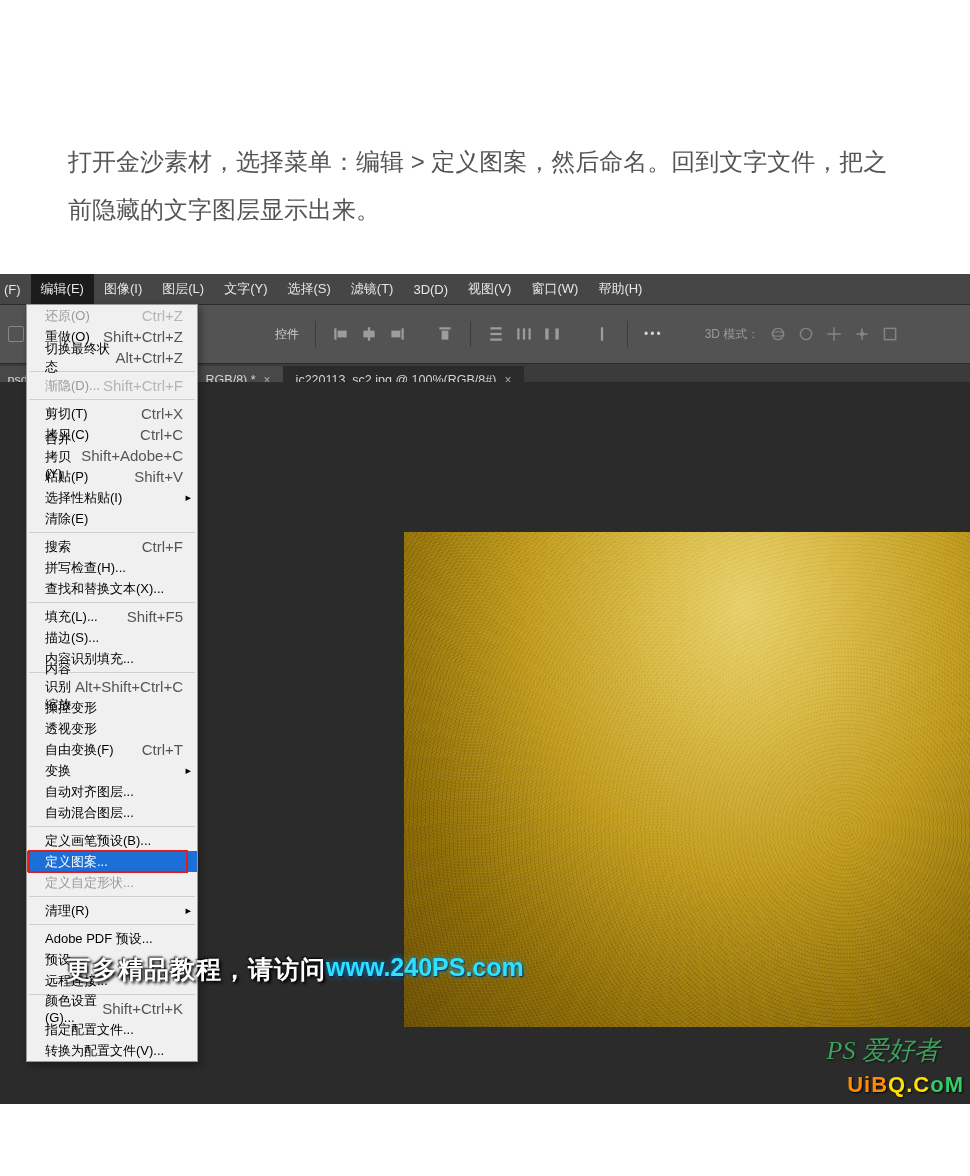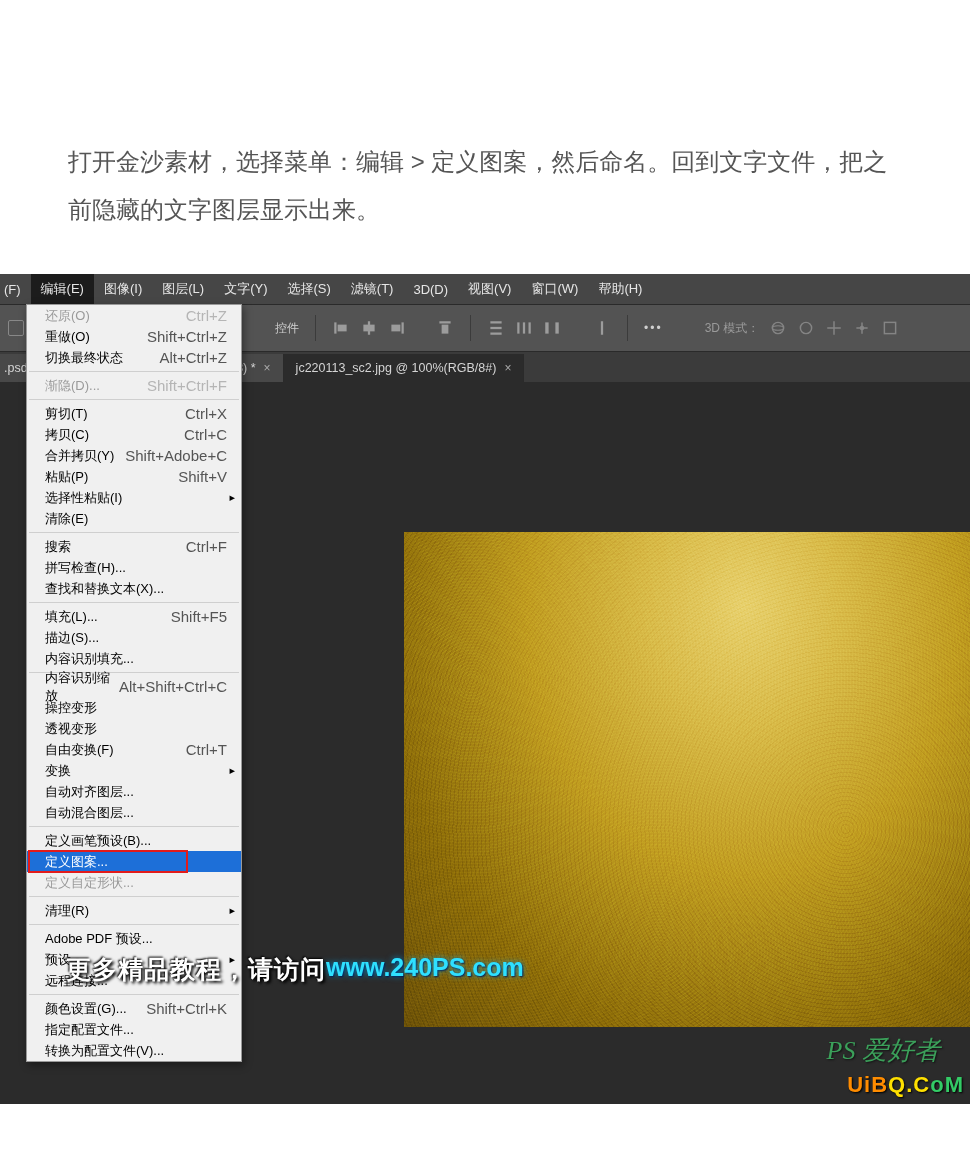--- a/index.html
+++ b/index.html
@@ -13,21 +13,21 @@
   
   .ps-wrap { position: relative; width: 970px; height: 830px; background: #2b2b2b; overflow: hidden; }
 
   
   .menubar { height: 30px; background: #464646; display: flex; align-items: center; font-size: 13px; color: #e6e6e6; padding-left: 0; }
   .menubar .item { padding: 0 10px; height: 100%; display: flex; align-items: center; cursor: default; }
   .menubar .item.edge { padding-left: 4px; }
   .menubar .item.active { background: #1c1c1c; }
 
   
-  .optbar { height: 48px; background: #535353; display: flex; align-items: center; gap: 10px; padding-left: 8px; color: #cfcfcf; font-size: 12px; border-top: 1px solid #2a2a2a; border-bottom: 1px solid #2a2a2a; }
+  .optbar { height: 60px; background: #535353; display: flex; align-items: center; gap: 10px; padding-left: 8px; color: #cfcfcf; font-size: 12px; border-top: 1px solid #2a2a2a; border-bottom: 1px solid #2a2a2a; }
   .optbar .box { width: 16px; height: 16px; border: 1px solid #888; border-radius: 2px; }
   .optbar .sep { width: 1px; height: 26px; background: #3b3b3b; margin: 0 6px; }
   .optbar .ic { width: 18px; height: 18px; opacity: 0.7; }
   .optbar .tri { color: #999; font-size: 10px; margin-left: -4px; }
   .optbar .spacer { flex: 0 0 auto; width: 220px; }
   .optbar .dots { letter-spacing: 2px; }
 
   
   .tabs { height: 30px; background: #3b3b3b; display: flex; align-items: flex-end; font-size: 12.5px; color: #d4d4d4; }
   .tabs .tab { height: 28px; display: flex; align-items: center; padding: 0 12px; border-right: 1px solid #2a2a2a; background: #484848; }
@@ -50,21 +50,21 @@
       repeating-radial-gradient(circle at 78% 60%, rgba(0,0,0,0.12) 0 1px, transparent 1px 4px),
       repeating-radial-gradient(circle at 45% 85%, rgba(255,255,255,0.06) 0 1px, transparent 1px 3px);
   }
   .gold-canvas::after {
     background:
       repeating-conic-gradient(from 0deg at 50% 50%, rgba(255,255,200,0.03) 0 2deg, transparent 2deg 5deg);
     opacity: 0.5;
   }
 
   
-  .dropdown { position: absolute; left: 26px; top: 30px; width: 216px; background: #f0f0f0; border: 1px solid #999; box-shadow: 2px 3px 8px rgba(0,0,0,0.4); font-size: 13px; color: #000; }
+  .dropdown { position: absolute; left: 26px; top: 30px; width: 172px; background: #f0f0f0; border: 1px solid #999; box-shadow: 2px 3px 8px rgba(0,0,0,0.4); font-size: 13px; color: #000; }
   .dropdown .row { display: flex; align-items: center; justify-content: space-between; height: 21px; padding: 0 14px 0 18px; position: relative; }
   .dropdown .row.disabled { color: #9a9a9a; }
   .dropdown .row .sc { color: #555; font-size: 15px; }
   .dropdown .row.disabled .sc { color: #b5b5b5; }
   .dropdown .row.hov { background: #1d6fd8; color: #fff; }
   .dropdown .row.sub::after { content: "▸"; position: absolute; right: 6px; color: inherit; font-size: 11px; }
   .dropdown hr { border: none; border-top: 1px solid #cfcfcf; margin: 3px 2px; }
   .redbox { position: absolute; left: 26px; top: 588px; width: 160px; height: 20px; border: 2px solid #e21b1b; pointer-events: none; }
 
   

